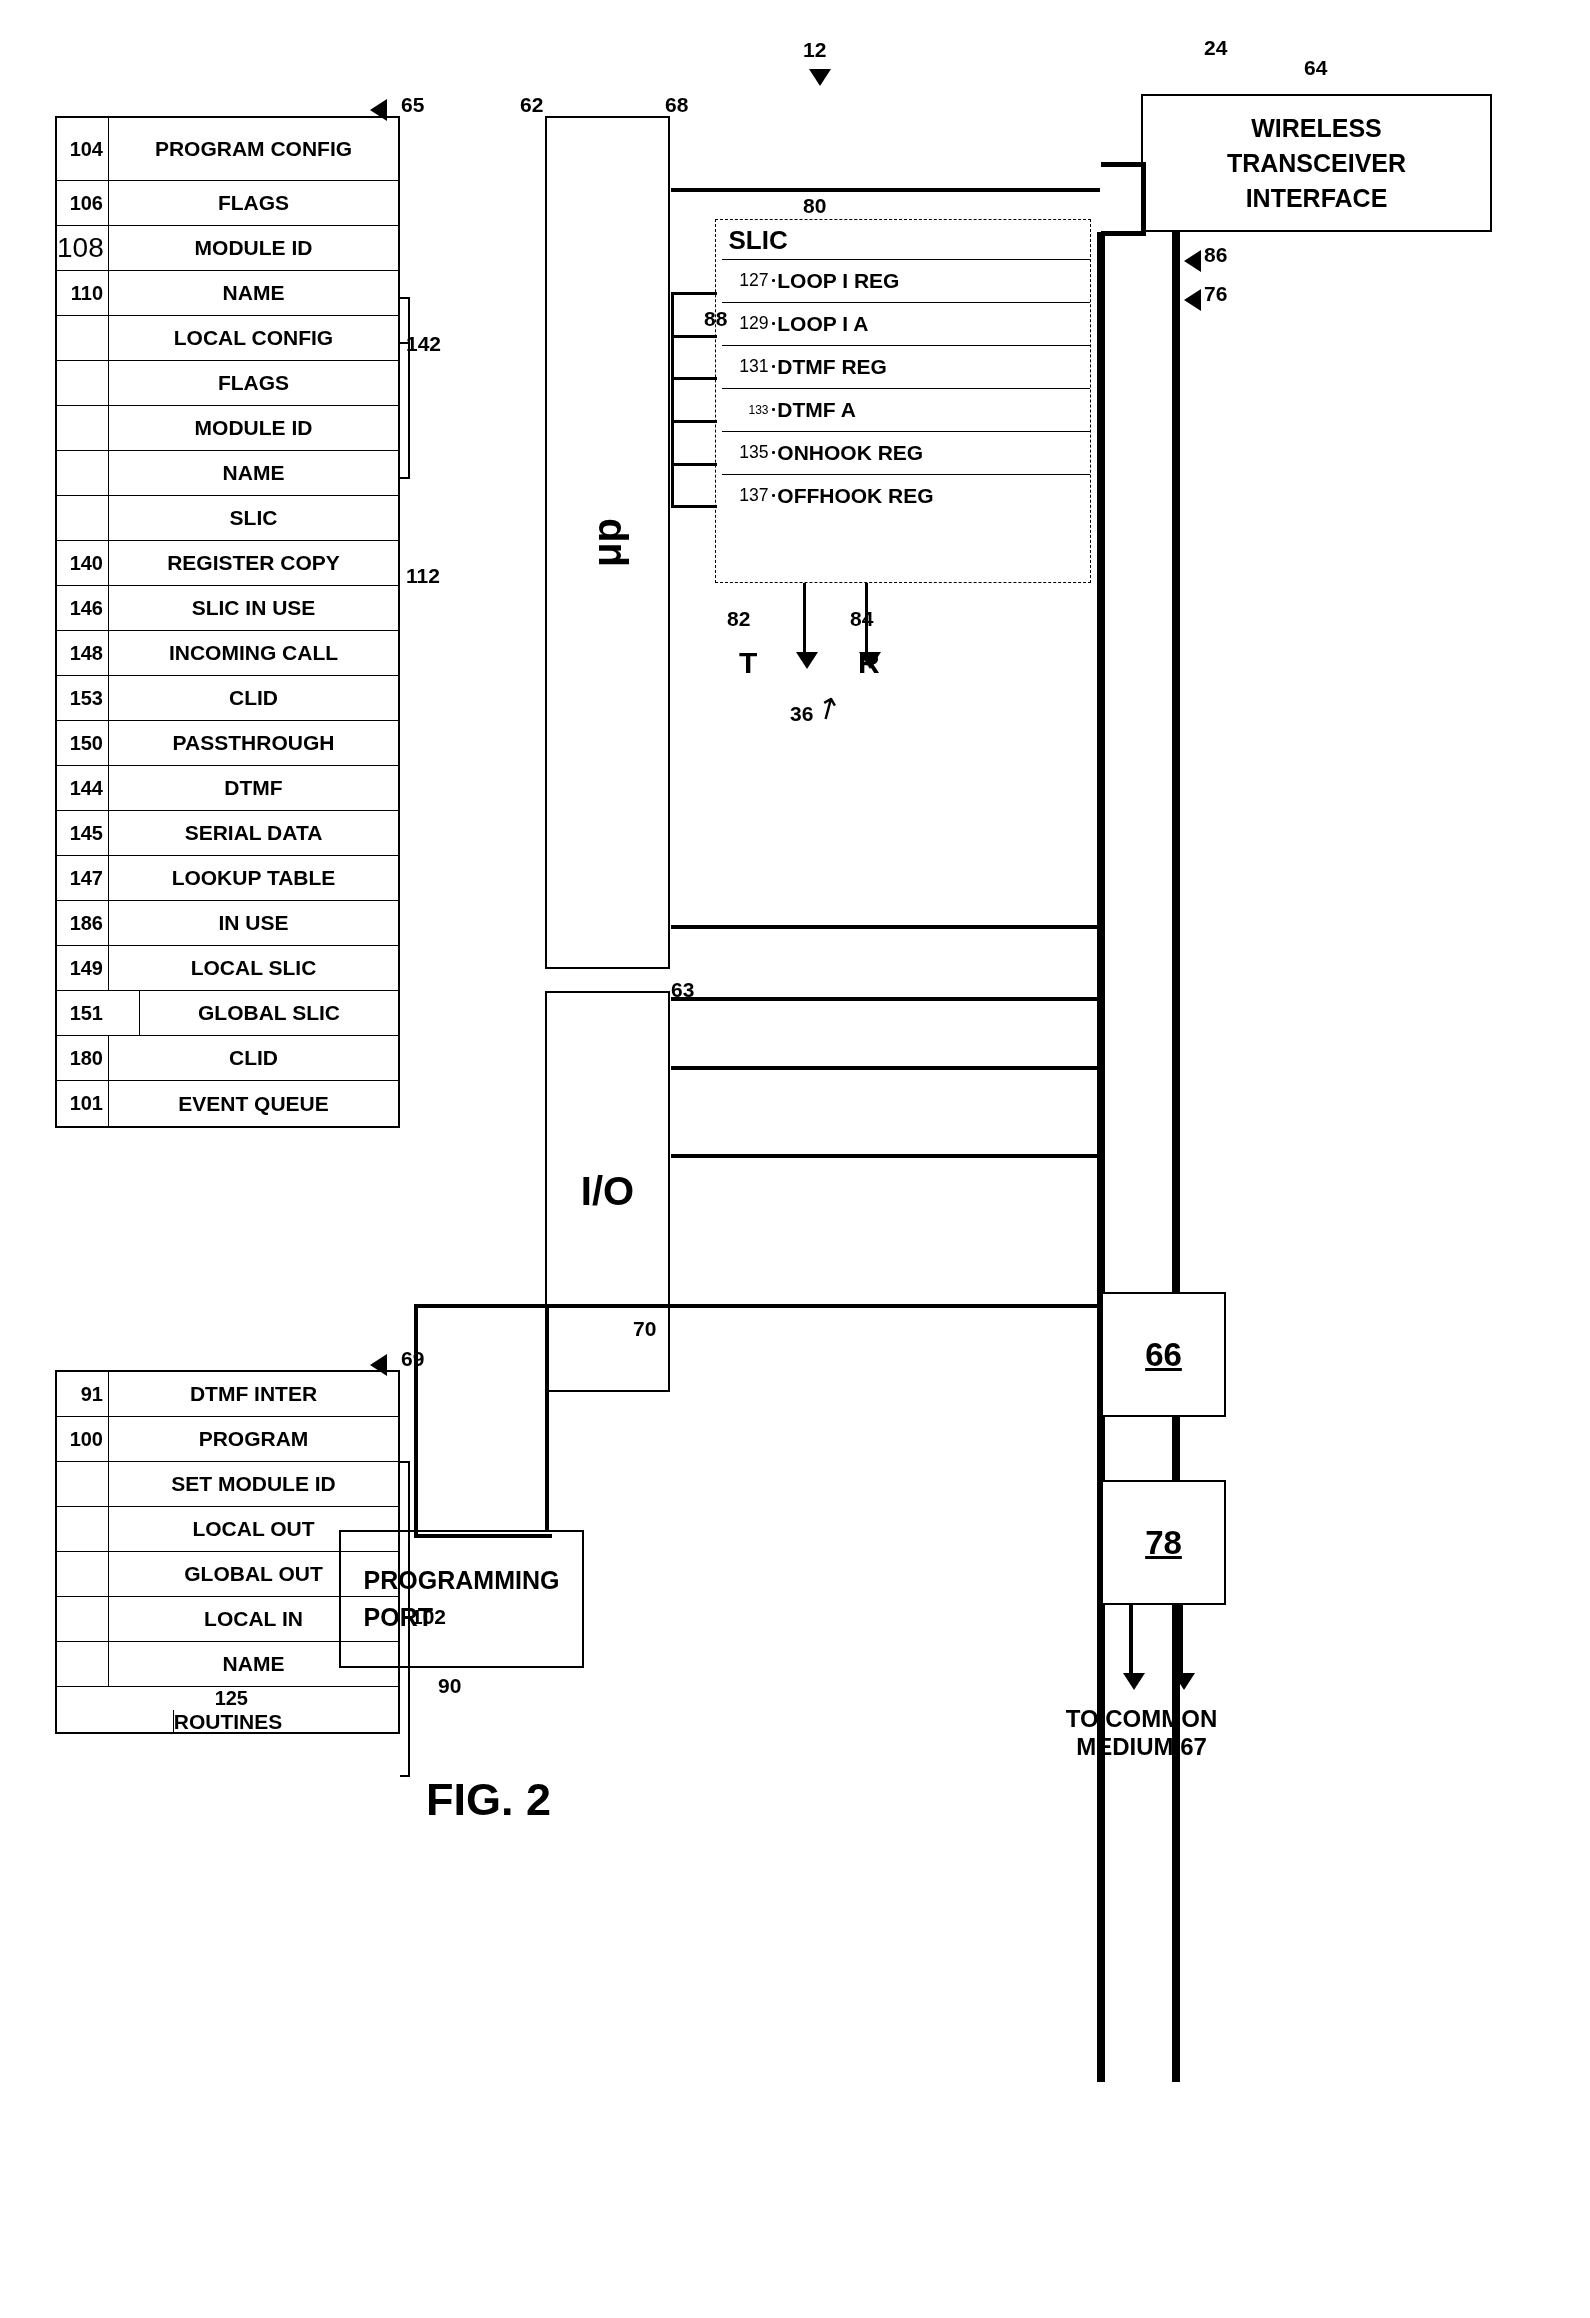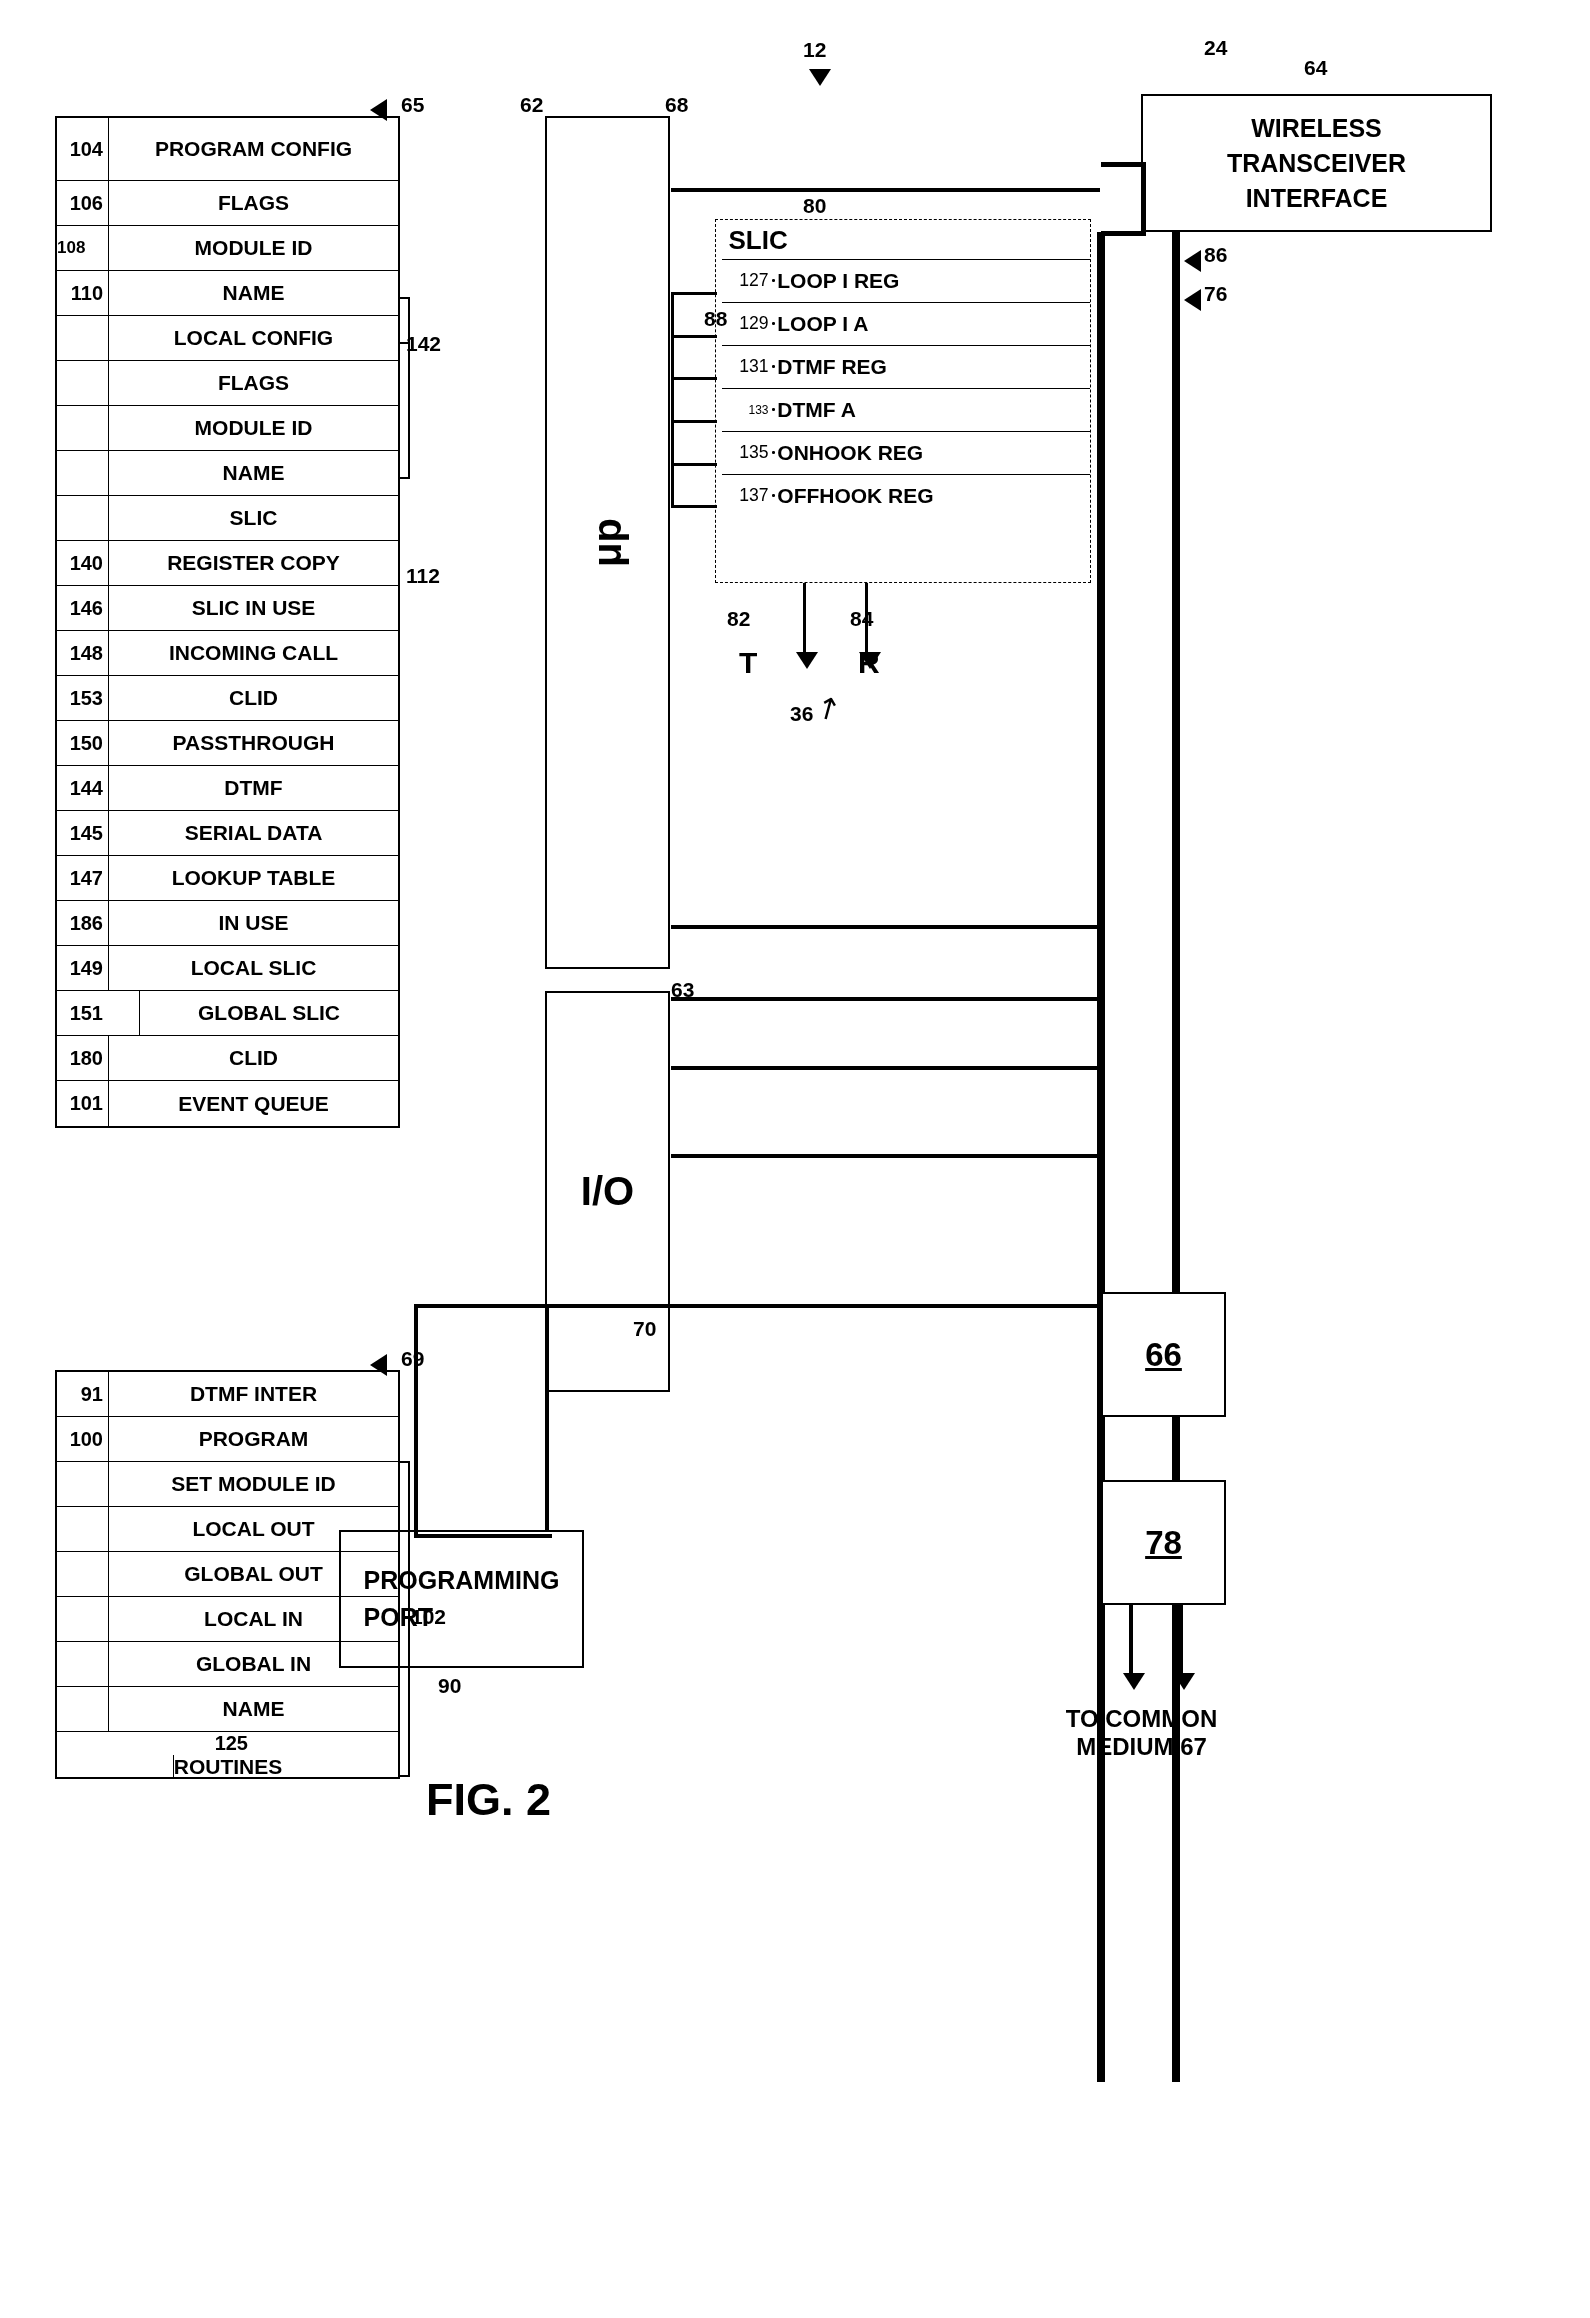--- a/index.html
+++ b/index.html
@@ -102,21 +102,21 @@
       <div style="width:51px; font-size:20px; font-weight:bold; text-align:right; padding-right:5px; flex-shrink:0;">104</div>
       <div style="flex:1; border-left:1.9px solid #000; height:100%; display:flex; align-items:center; justify-content:center; font-size:21px; font-weight:bold;">PROGRAM CONFIG</div>
     </div>
 
     <div style="display:flex; border-bottom:1.9px solid #000; height:45px; align-items:center;">
       <div style="width:51px; font-size:20px; font-weight:bold; text-align:right; padding-right:5px; flex-shrink:0;">106</div>
       <div style="flex:1; border-left:1.9px solid #000; height:100%; display:flex; align-items:center; justify-content:center; font-size:21px; font-weight:bold;">FLAGS</div>
     </div>
 
     <div style="display:flex; border-bottom:1.9px solid #000; height:45px; align-items:center;">
-      <div style="width:51px; font-size:17px; font-weight:bold; text-align:left; padding-right:5px; flex-shrink:0;">108</div>
+      <div style="width:51px; font-size:28px; font-weight:normal; text-align:center; padding-right:5px; flex-shrink:0;">108</div>
       <div style="flex:1; border-left:1.9px solid #000; height:100%; display:flex; align-items:center; justify-content:center; font-size:21px; font-weight:bold;">MODULE ID</div>
     </div>
 
     <div style="display:flex; border-bottom:1.9px solid #000; height:45px; align-items:center;">
       <div style="width:51px; font-size:20px; font-weight:bold; text-align:right; padding-right:5px; flex-shrink:0;">110</div>
       <div style="flex:1; border-left:1.9px solid #000; height:100%; display:flex; align-items:center; justify-content:center; font-size:21px; font-weight:bold;">NAME</div>
     </div>
 
     <div style="display:flex; border-bottom:1.9px solid #000; height:45px; align-items:center;">
       <div style="width:51px; font-size:20px; font-weight:bold; text-align:right; padding-right:5px; flex-shrink:0;"></div>
@@ -367,24 +367,20 @@
     <div style="display:flex; border-bottom:1.9px solid #000; height:45px; align-items:center;">
       <div style="width:51px; font-size:20px; font-weight:bold; text-align:right; padding-right:5px; flex-shrink:0;"></div>
       <div style="flex:1; border-left:1.9px solid #000; height:100%; display:flex; align-items:center; justify-content:center; font-size:21px; font-weight:bold;">GLOBAL OUT</div>
     </div>
 
     <div style="display:flex; border-bottom:1.9px solid #000; height:45px; align-items:center;">
       <div style="width:51px; font-size:20px; font-weight:bold; text-align:right; padding-right:5px; flex-shrink:0;"></div>
       <div style="flex:1; border-left:1.9px solid #000; height:100%; display:flex; align-items:center; justify-content:center; font-size:21px; font-weight:bold;">LOCAL IN</div>
     </div>
 
-    <div style="display:flex; border-bottom:1.9px solid #000; height:45px; align-items:center;">
-      <div style="width:51px; font-size:20px; font-weight:bold; text-align:right; padding-right:5px; flex-shrink:0;"></div>
-      <div style="flex:1; border-left:1.9px solid #000; height:100%; display:flex; align-items:center; justify-content:center; font-size:21px; font-weight:bold;">GLOBAL IN</div>
-    </div>
 
     <div style="display:flex; border-bottom:1.9px solid #000; height:45px; align-items:center;">
       <div style="width:51px; font-size:20px; font-weight:bold; text-align:right; padding-right:5px; flex-shrink:0;"></div>
       <div style="flex:1; border-left:1.9px solid #000; height:100%; display:flex; align-items:center; justify-content:center; font-size:21px; font-weight:bold;">NAME</div>
     </div>
 
     <div style="display:flex; height:45px; align-items:center;flex-direction:column;">
       <div style="width:51px; font-size:20px; font-weight:bold; text-align:right; padding-right:5px; flex-shrink:0;">125</div>
       <div style="flex:1; border-left:1.9px solid #000; height:100%; display:flex; align-items:center; justify-content:center; font-size:21px; font-weight:bold;">ROUTINES</div>
     </div>

